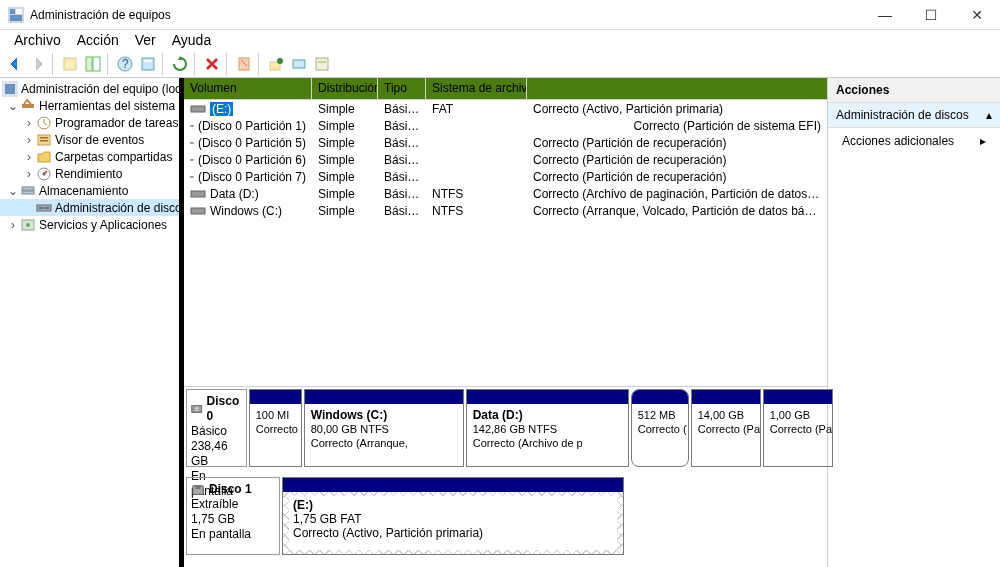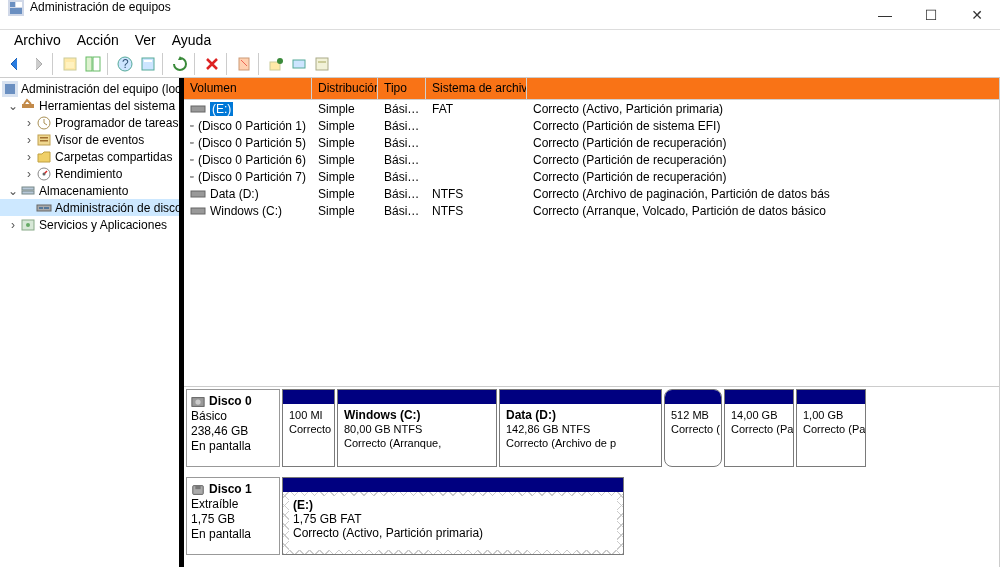--- a/index.html
+++ b/index.html
@@ -1,34 +1,34 @@
 <!DOCTYPE html>
 <html><head>
 <meta charset="utf-8">
 <style>
 * { margin: 0; padding: 0; box-sizing: border-box; font-family: "Segoe UI", Tahoma, sans-serif; font-size: 12px; }
 body { background: #fff; width: 1000px; height: 567px; overflow: hidden; display: flex; flex-direction: column; }
-.titlebar { display: flex; align-items: flex-start; height: 30px; padding-left: 8px; border-bottom: 1px solid #ddd; }
+.titlebar { display: flex; align-items: center; height: 30px; padding-left: 8px; border-bottom: 1px solid #ddd; }
 .titlebar .icon { width: 16px; height: 16px; margin-right: 6px; }
 .titlebar .title { flex: 1; font-size: 12px; }
 .win-controls { display: flex; }
 .win-controls div { width: 46px; height: 30px; display: flex; align-items: center; justify-content: center; font-size: 14px; color: #333; }
 .menubar { display: flex; height: 20px; padding-left: 6px; align-items: center; }
 .menubar span { padding: 2px 8px; font-size: 14px; cursor: default; }
 .toolbar { display: flex; align-items: center; height: 28px; padding-left: 4px; border-bottom: 1px solid #ccc; gap:1px;}
 .toolbar .btn { width: 22px; height: 22px; display: flex; align-items: center; justify-content: center; }
 .toolbar .sep { width: 4px; height: 22px; border-left: 1px solid #ccc; margin: 0 2px; }
 .main { flex: 1; display: flex; overflow: hidden; }
 .tree { width: 184px; border-right: 5px solid #000000; overflow: hidden; padding-top: 2px; white-space: nowrap;}
 .tree-row { display: flex; align-items: center; height: 17px; padding-left: 2px; font-size: 11.5px; cursor: default; }
 .tree-row.selected { background: #cde8ff; }
 .tree-row .twisty { width: 14px; text-align: center; color: #555;}
 .tree-row .ticon { width: 16px; height: 16px; margin-right: 3px; flex-shrink:0;}
 .center { flex: 1; display: flex; flex-direction: column; border-right: 1px solid #ccc; min-width:0;}
-.grid-header { display: flex; height: 22px; background: #f97316; border-bottom: 1px solid #d0d0d0; }
+.grid-header { display: flex; height: 22px; background: #4d7c0f; border-bottom: 1px solid #d0d0d0; }
 .grid-header .col { border-right: 1px solid #d0d0d0; padding: 3px 6px; font-size: 12px; white-space: nowrap; overflow: hidden;}
 .grid-body { flex: 1; overflow: hidden; }
 .grid-row { display: flex; height: 17px; align-items: center; font-size: 12px; white-space: nowrap;}
 .grid-row .cell { padding: 0 6px; overflow: hidden; text-overflow: ellipsis;}
 .grid-row .cell.vol { display:flex; align-items:center; gap:4px;}
 .vol-sel { background:#0078d7; color:#fff; padding:0 2px;}
 .diskview { border-top: 1px solid #ccc; padding: 2px; }
 .disk-row { display: flex; margin-bottom: 10px; height: 78px; }
 .disk-label { width: 94px; border: 1px solid #999; padding: 4px; font-size: 11px; line-height: 15px; }
 .disk-label b { display:block;}
@@ -249,21 +249,21 @@
         <div class="grid-row">
           <div class="cell vol" style="width: 128px;">
             <svg width="14" height="14" viewBox="0 0 16 16">
               <rect x="1" y="5" width="14" height="6" fill="#999" stroke="#666"></rect>
             </svg>
             <span>(Disco 0 Partición 1)</span>
           </div>
           <div class="cell" style="width: 66px;">Simple</div>
           <div class="cell" style="width: 48px;">Básico</div>
           <div class="cell" style="width: 101px;"></div>
-          <div class="cell" style="flex: 1 1 0%;">Correcto (Partición de sistema EFI)</div>
+          <div class="cell" style="flex: 1 1 0%; text-align: right;">Correcto (Partición de sistema EFI)</div>
         </div>
         <div class="grid-row">
           <div class="cell vol" style="width: 128px;">
             <svg width="14" height="14" viewBox="0 0 16 16">
               <rect x="1" y="5" width="14" height="6" fill="#999" stroke="#666"></rect>
             </svg>
             <span>(Disco 0 Partición 5)</span>
           </div>
           <div class="cell" style="width: 66px;">Simple</div>
           <div class="cell" style="width: 48px;">Básico</div>
@@ -379,13 +379,24 @@
             <div class="bar"></div>
             <div class="body">
                 <div class="inner"><b>(E:)</b><br><span>1,75 GB FAT</span><br><span>Correcto (Activo, Partición primaria)</span></div>
               </div>
           </div>
         </div>
       </div>
     </div>
   </div>
 
+  <div class="right">
+    <div class="hdr">Acciones</div>
+    <div class="sel">
+        <span>Administración de discos</span>
+        <span>▴</span>
+      </div>
+    <div class="link">
+        <span>Acciones adicionales</span>
+        <span>▸</span>
+      </div>
+  </div>
 </div>
 
 </body></html>

